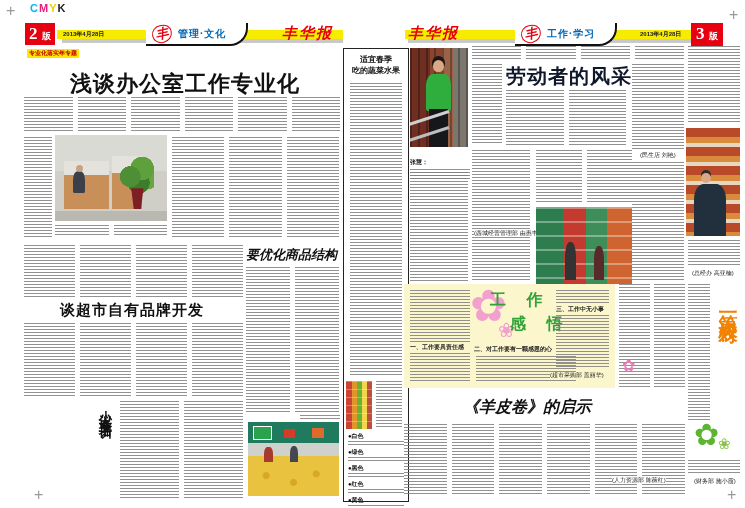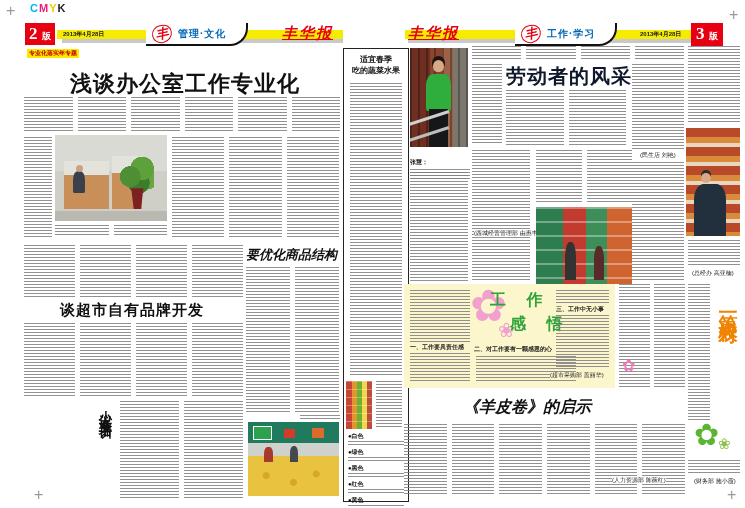--- a/index.html
+++ b/index.html
@@ -15,21 +15,21 @@
   .gbar{background:#c9c9c9;}
   .pagebox{background:#e60012;color:#fff;text-align:center;line-height:22px;font-weight:bold;}
   .pagebox .n{font-size:17px;font-family:"Liberation Serif",serif;}
   .pagebox .w{font-size:9px;}
   .datetxt{font-size:6px;font-weight:bold;color:#222;line-height:7px;white-space:nowrap;}
   .tab{background:#fff;border-right:2px solid #111;border-bottom:2px solid #111;border-radius:0 0 18px 0;}
   .logo{color:#e60012;font-weight:bold;font-style:italic;font-size:13px;line-height:16px;text-align:center;
         border:1.5px solid #e60012;border-radius:50% 45% 55% 50%;transform:rotate(-12deg);}
   .section{color:#0068b7;font-weight:bold;font-size:10px;line-height:12px;letter-spacing:1px;white-space:nowrap;}
   .masthead{color:#e60012;font-weight:bold;font-style:italic;font-size:15px;font-family:"Liberation Serif",serif;
-            letter-spacing:2px;white-space:nowrap;text-decoration:underline;}
+            letter-spacing:2px;white-space:nowrap;}
   .topic{background:#ffe800;color:#c00000;font-size:6px;font-weight:bold;text-align:center;line-height:9px;white-space:nowrap;}
   
   .t-main{font-family:"Liberation Serif",serif;font-weight:bold;font-size:22px;letter-spacing:1px;text-align:center;white-space:nowrap;margin-top:7px;}
   .t-brand{font-weight:bold;font-size:15px;letter-spacing:1px;white-space:nowrap;}
   .t-opt{font-family:"Liberation Serif",serif;font-weight:bold;font-style:italic;font-size:13px;white-space:nowrap;}
   .t-vert{writing-mode:vertical-rl;text-orientation:upright;font-family:"Liberation Serif",serif;font-weight:bold;}
   .t-labor{color:#0f172a;font-family:"Liberation Serif",serif;font-weight:bold;font-size:20px;letter-spacing:1px;white-space:nowrap;}
   .t-scroll{font-family:"Liberation Serif",serif;font-weight:bold;font-style:italic;font-size:16px;text-align:center;white-space:nowrap;}
   .t-proof{color:#f08300;font-size:19px;letter-spacing:2px;}
   .boxtitle{font-weight:bold;font-size:8px;text-align:center;line-height:10px;white-space:nowrap;}

